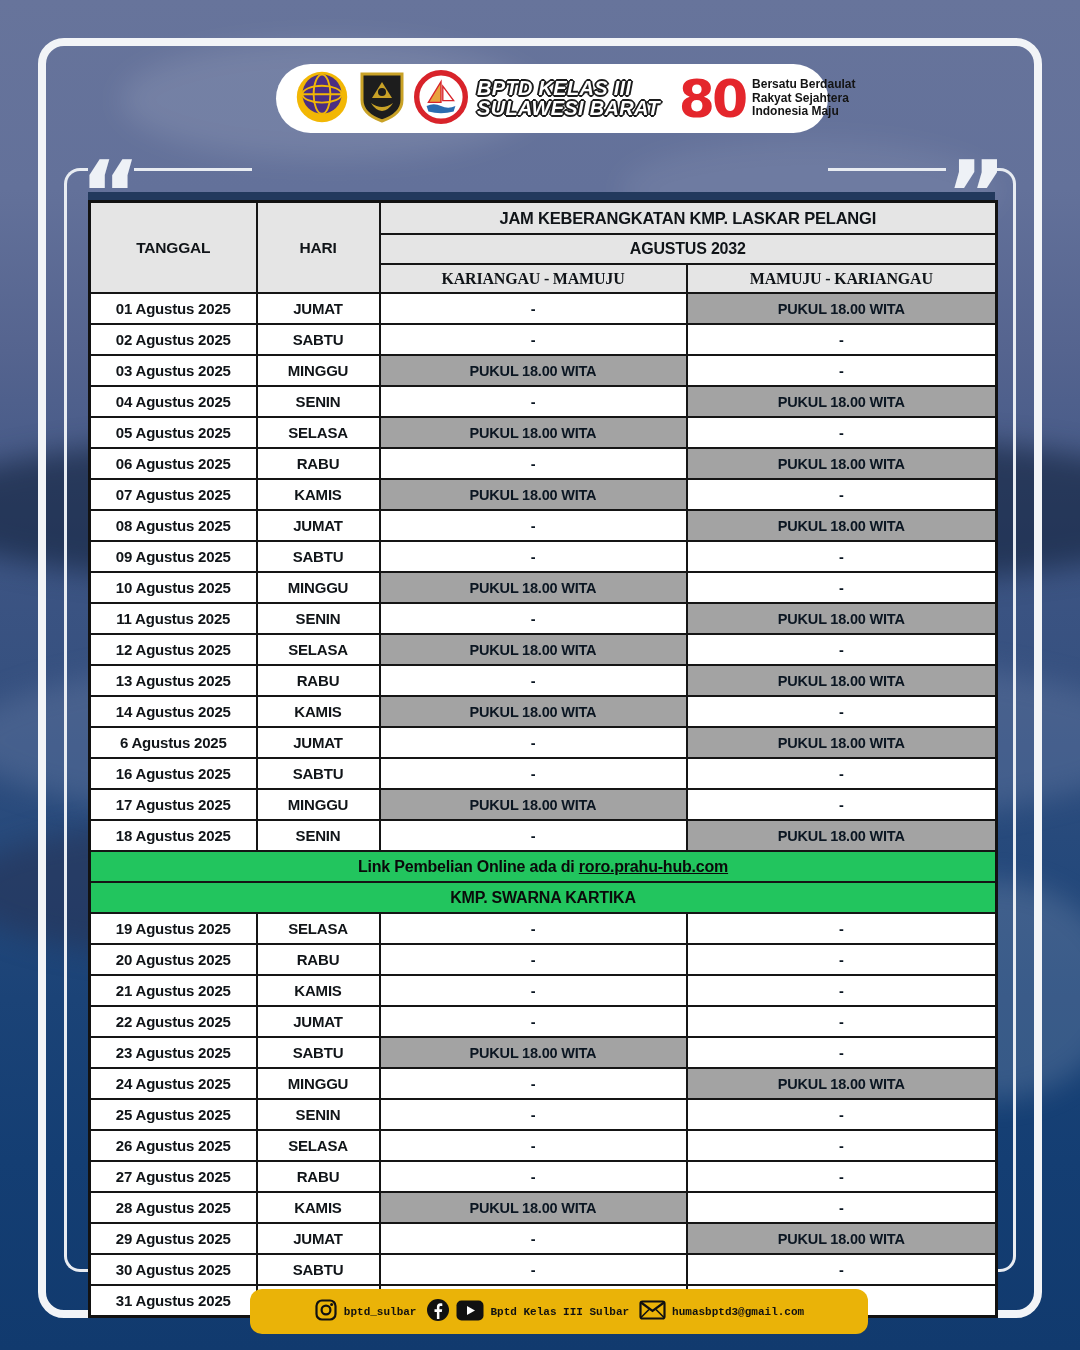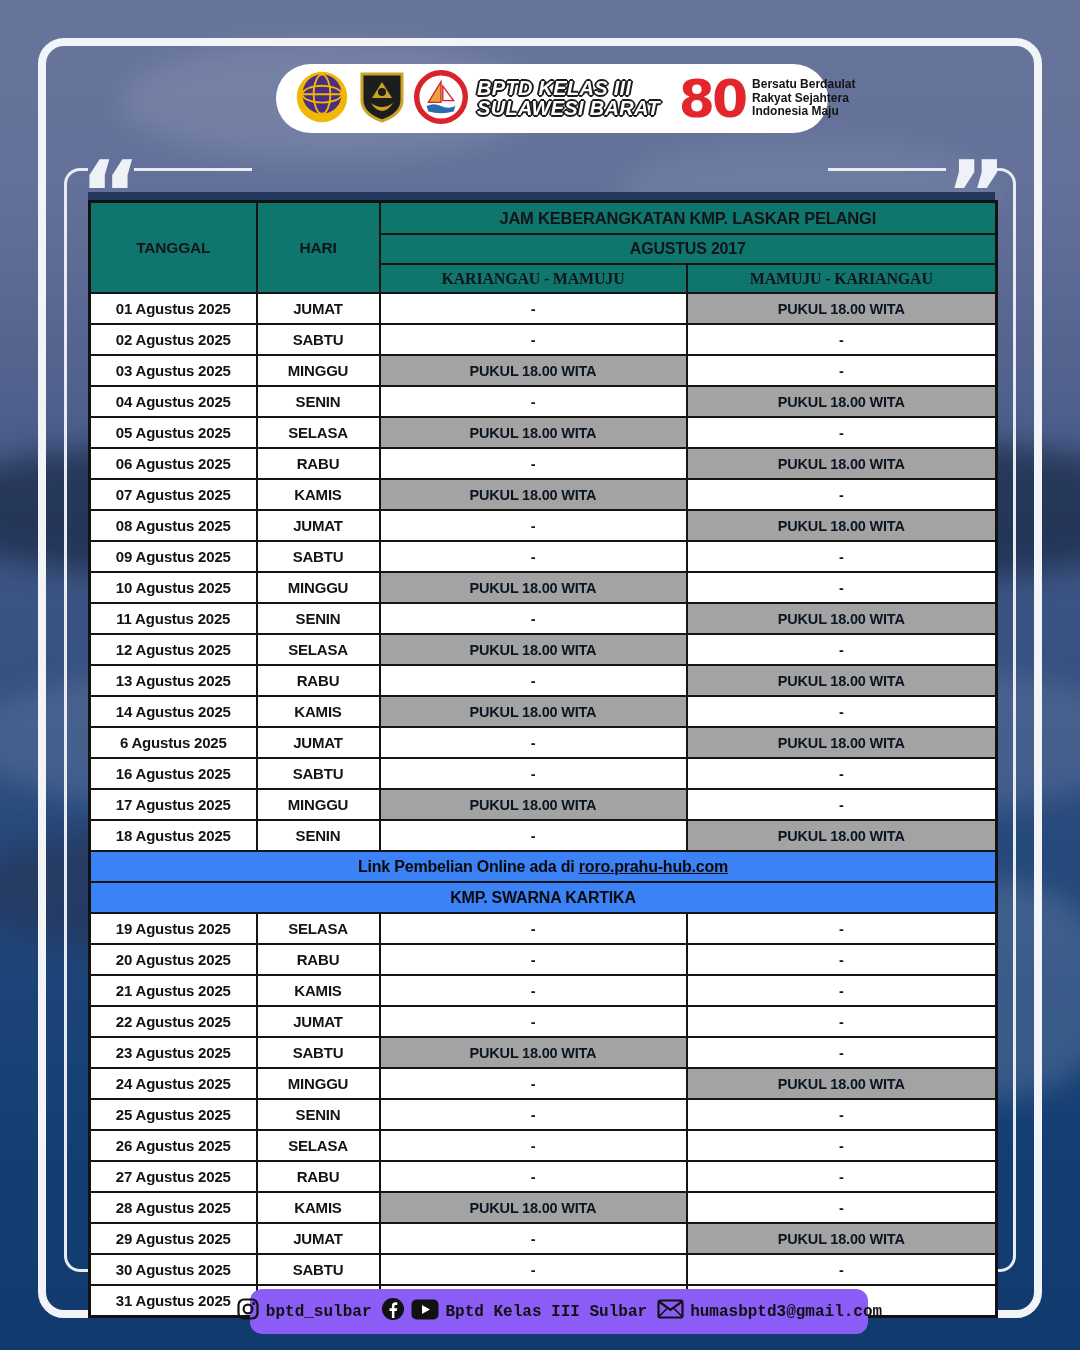--- a/index.html
+++ b/index.html
@@ -59,37 +59,37 @@
     font-family:"DejaVu Sans",sans-serif;line-height:1;}
   .badge-text{font-size:12px;font-weight:700;color:#141414;line-height:1.15;white-space:nowrap;}
 
   
   .table-wrap{position:absolute;left:88px;top:192px;width:907px;z-index:3;}
   .navy-strip{height:8px;background:#22395d;}
   table.sched{width:907px;border-collapse:collapse;table-layout:fixed;
     border:3px solid #121212;background:#fff;}
   .sched th,.sched td{border:2px solid #151515;padding:0;text-align:center;vertical-align:middle;
     font-weight:700;color:#101418;overflow:hidden;white-space:nowrap;}
-  .sched th{background:#0f766e;font-size:15.5px;letter-spacing:-.2px;}
+  .sched th{background:#e5e5e5;font-size:15.5px;letter-spacing:-.2px;}
   .sched .h-title{height:30px;font-size:16.5px;}
   .sched .h-month{height:28px;font-size:16px;}
   .sched .h-route{height:27px;font-size:16px;font-family:Liberation Serif, serif;}
   .sched td{height:29px;font-size:15px;letter-spacing:-.2px;background:#fff;}
   .sched td.day{font-size:15px;}
   .sched td.dep{font-size:14.5px;color:#0b1622;}
   .sched td.dep.time{background:#a3a3a3;}
-  .sched td.sep{background:#3b82f6;font-size:16px;color:#0a0a0a;}
+  .sched td.sep{background:#22c55e;font-size:16px;color:#0a0a0a;}
   .sched td.sep .lnk{text-decoration:underline;}
 
   
   .footer-pill{
     position:absolute;left:250px;top:1289px;width:618px;height:45px;z-index:4;
-    background:#8b5cf6;border-radius:12px;display:flex;align-items:center;justify-content:center;
+    background:#eab308;border-radius:12px;display:flex;align-items:center;justify-content:center;
     gap:10px;box-sizing:border-box;
-    font-family:"Liberation Mono",monospace;font-weight:700;font-size:16px;color:#111;
+    font-family:"Liberation Mono",monospace;font-weight:700;font-size:11px;color:#111;
   }
   .footer-item{display:flex;align-items:center;gap:6px;white-space:nowrap;}
   .fico{display:inline-block;vertical-align:middle;}
 </style>
 </head>
 <body>
 
 <div class="bg-blob cloud1"></div>
 <div class="bg-blob cloud2"></div>
 <div class="bg-blob trees"></div>
@@ -160,21 +160,21 @@
         <col style="width:307px">
         <col style="width:310px">
       </colgroup>
     <thead>
       <tr>
         <th rowspan="3">TANGGAL</th>
         <th rowspan="3">HARI</th>
         <th colspan="2" class="h-title">JAM KEBERANGKATAN KMP. LASKAR PELANGI</th>
       </tr>
       <tr>
-        <th colspan="2" class="h-month">AGUSTUS 2017</th>
+        <th colspan="2" class="h-month">AGUSTUS 2032</th>
       </tr>
       <tr>
         <th class="h-route">KARIANGAU - MAMUJU</th>
         <th class="h-route">MAMUJU - KARIANGAU</th>
       </tr>
     </thead>
     <tbody id="rows1">
         <tr>
           <td>01 Agustus 2025</td>
           <td class="day">JUMAT</td>

